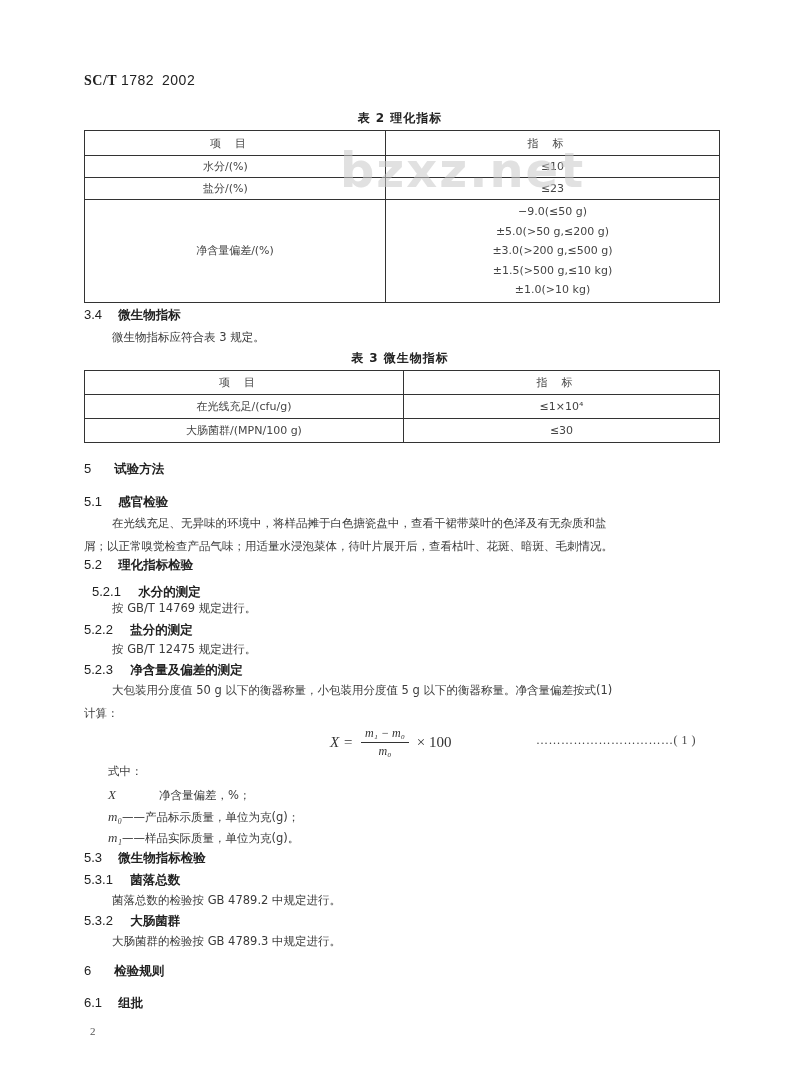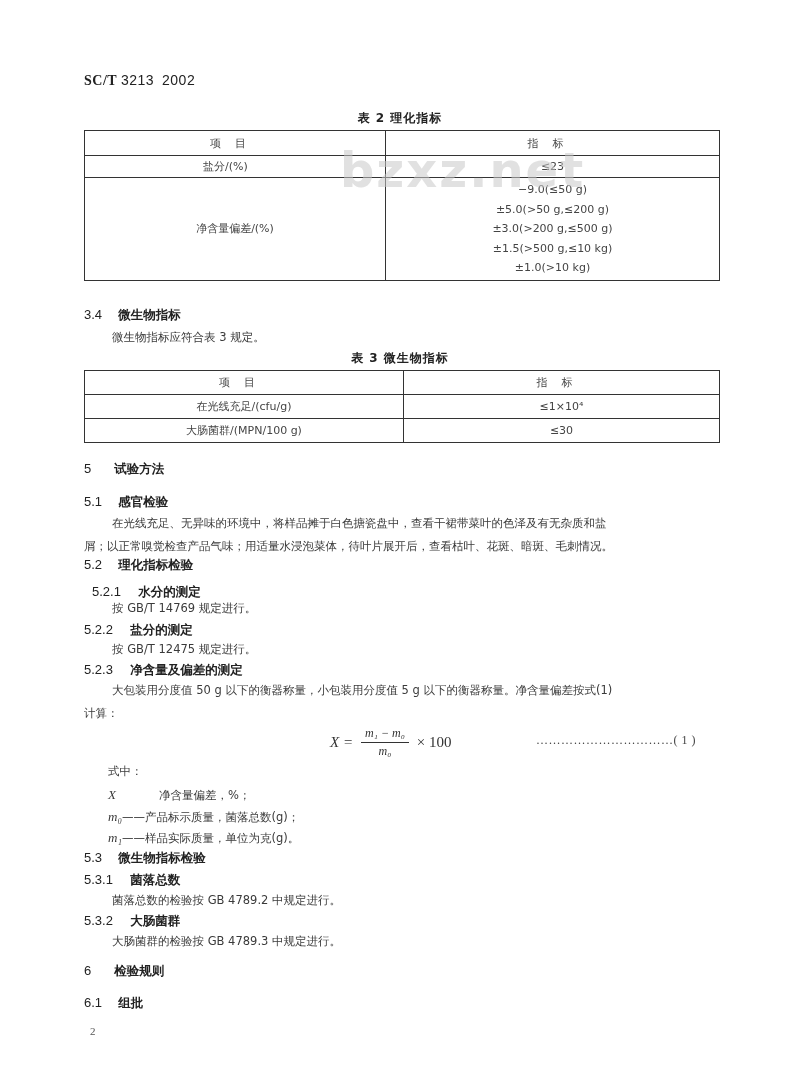--- a/index.html
+++ b/index.html
@@ -57,30 +57,34 @@
   .leader { left: 536px; top: 733px; font-family: "Liberation Serif", serif; font-size: 12px; color:#444; letter-spacing: 0.5px;}
   .defs { left: 108px; font-family: "DejaVu Sans", sans-serif; font-size: 11.5px; color:#3a3a3a; }
   .defs .sym { display:inline-block; width: 28px; font-family: "Liberation Serif", serif; font-style: italic; font-size: 13px; }
   .page-no { left: 90px; top: 1025px; font-size: 11px; color: #555; font-family: "Liberation Serif", serif; }
 </style>
 </head>
 <body>
 
 <div class="abs header-code">
   <span>SC/T</span>
-  <span class="num">3213</span>
+  <span class="num">1782</span>
   &nbsp;<span class="num">2002</span>
 </div>
 
 <div class="abs table-title" style="top:110px;">表 2  理化指标</div>
 <table class="std" style="top:130px;">
   <tbody>
       <tr>
     <th style="width:300px;">项目</th>
     <th>指标</th>
+  </tr>
+  <tr>
+    <td class="left-items">水分/(%)</td>
+    <td>≤10</td>
   </tr>
   <tr>
     <td class="left-items">盐分/(%)</td>
     <td>≤23</td>
   </tr>
   <tr>
     <td>净含量偏差/(%)</td>
     <td class="multi" style="padding:2px 0;">
       <div>−9.0(≤50 g)</div>
       <div>±5.0(&gt;50 g,≤200 g)</div>
@@ -171,21 +175,21 @@
 </div>
 <div class="abs leader">
   <span>……………………………</span><span>( 1 )</span>
 </div>
 
 <div class="abs defs" style="top:764px;">式中：</div>
 <div class="abs defs" style="top:787px;">
   <span class="sym">X</span><span style="color:#fff;">——</span><span>净含量偏差，%；</span>
 </div>
 <div class="abs defs" style="top:809px;">
-  <span class="sym" style="width:auto;">m₀</span><span>——</span><span>产品标示质量，菌落总数(g)；</span>
+  <span class="sym" style="width:auto;">m₀</span><span>——</span><span>产品标示质量，单位为克(g)；</span>
 </div>
 <div class="abs defs" style="top:830px;">
   <span class="sym" style="width:auto;">m₁</span><span>——</span><span>样品实际质量，单位为克(g)。</span>
 </div>
 
 <div class="abs h2" style="top:850px;">
   <span class="no">5.3</span>
   <span>微生物指标检验</span>
 </div>
 <div class="abs h2" style="top:872px;">

